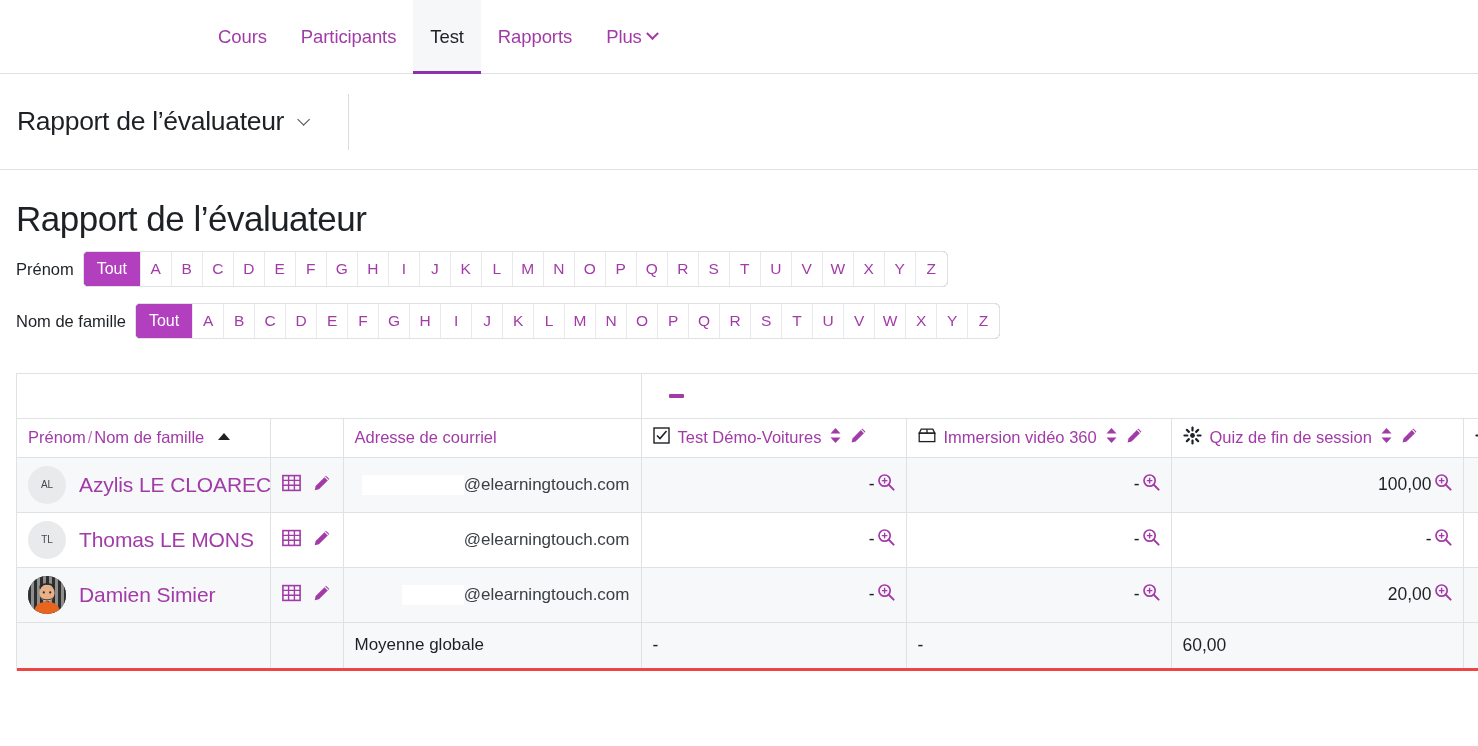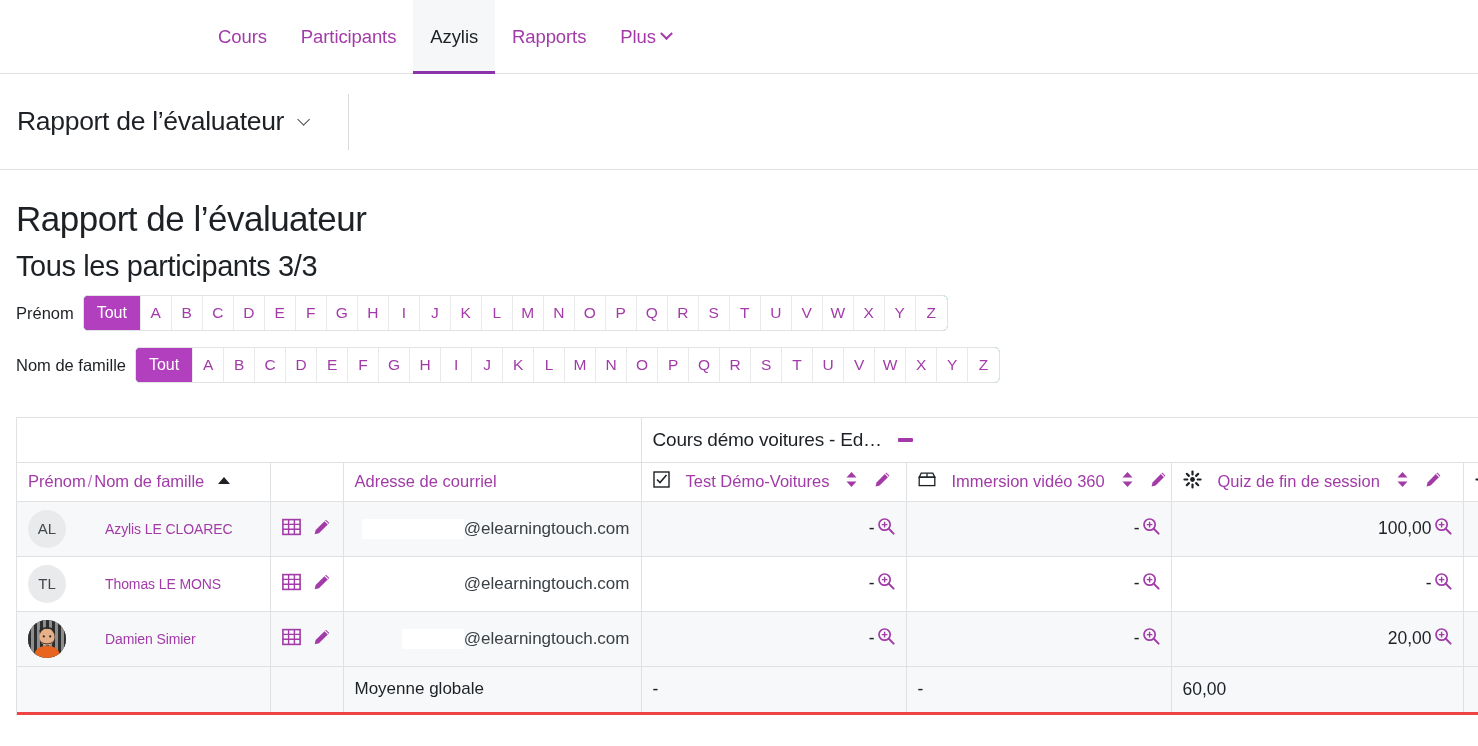--- a/index.html
+++ b/index.html
@@ -208,21 +208,21 @@
     border-left: 6px solid transparent;
     border-right: 6px solid transparent;
     border-bottom: 7px solid #1d2125;
     margin-left: 9px;
     vertical-align: 3px;
     cursor: pointer;
   }
   .act-head {
     display: flex;
     align-items: center;
-    gap: 16px;
+    gap: 8px;
     font-size: 16.5px;
     color: #a23ba8;
     white-space: nowrap;
   }
   .act-head .lbl { cursor: pointer; }
 
   tr.student-row td { height: 55px; }
   tr.r-odd td  { background: #f7f8f9; }
   tr.r-even td { background: #ffffff; }
 
@@ -231,33 +231,32 @@
     align-items: center;
     gap: 13px;
   }
   .avatar {
     width: 38px; height: 38px;
     border-radius: 50%;
     background: #e8eaec;
     display: flex;
     align-items: center;
     justify-content: center;
-    font-size: 15px;
+    font-size: 10px;
     color: #43484d;
     flex: 0 0 38px;
     overflow: hidden;
   }
   .avatar.photo { background: #3a3a3a; padding: 0; }
   .student-name {
-    font-size: 14px;
+    font-size: 21px;
     color: #a23ba8;
     cursor: pointer;
     white-space: nowrap;
     letter-spacing: -0.1px;
-    margin-left: 26px;
   }
 
   .rowicons { display: flex; align-items: center; gap: 12px; }
 
   .mailcell {
     font-size: 17px;
     color: #3b4045;
     text-align: right;
     display: flex;
     justify-content: flex-end;
@@ -300,41 +299,40 @@
 <body>
 
 <div class="navbar">
   <div class="nav-tab">
     <span>Cours</span>
   </div>
   <div class="nav-tab">
     <span>Participants</span>
   </div>
   <div class="nav-tab active">
-    <span>Azylis</span>
+    <span>Test</span>
   </div>
   <div class="nav-tab">
     <span>Rapports</span>
   </div>
   <div class="nav-tab">
     <span>Plus</span>
     <span class="nav-caret"></span>
   </div>
 </div>
 
 <div class="crumbbar">
   <span class="crumb-title">Rapport de l’évaluateur</span>
   <span class="crumb-caret"></span>
   <span class="crumb-sep"></span>
 </div>
 
 <div class="page">
 
   <h1 class="page-title">Rapport de l’évaluateur</h1>
-  <h2 class="page-sub">Tous les participants 3/3</h2>
 
   <div class="filter-row">
     <span class="filter-label">Prénom</span>
     <div class="alpha">
       <div class="alpha-item active">Tout</div>
       <div id="fn-letters" style="display:contents"><div class="alpha-item">A</div><div class="alpha-item">B</div><div class="alpha-item">C</div><div class="alpha-item">D</div><div class="alpha-item">E</div><div class="alpha-item">F</div><div class="alpha-item">G</div><div class="alpha-item">H</div><div class="alpha-item">I</div><div class="alpha-item">J</div><div class="alpha-item">K</div><div class="alpha-item">L</div><div class="alpha-item">M</div><div class="alpha-item">N</div><div class="alpha-item">O</div><div class="alpha-item">P</div><div class="alpha-item">Q</div><div class="alpha-item">R</div><div class="alpha-item">S</div><div class="alpha-item">T</div><div class="alpha-item">U</div><div class="alpha-item">V</div><div class="alpha-item">W</div><div class="alpha-item">X</div><div class="alpha-item">Y</div><div class="alpha-item">Z</div></div>
     </div>
   </div>
 
   <div class="filter-row second">
@@ -355,21 +353,20 @@
           <col class="c-grade">
           <col class="c-grade3">
           <col class="c-grade4">
       </colgroup>
 
       <tbody>
           <tr class="course-row">
         <td colspan="3"></td>
         <td colspan="4">
           <div class="course-name">
-            <span>Cours démo voitures - Ed…</span>
             <span class="collapse-dash"></span>
           </div>
         </td>
       </tr>
 
       <tr class="head-row">
         <td>
           <span class="hdr-link">Prénom</span><span class="hdr-slash">/</span><span class="hdr-link">Nom de famille</span>
           <span class="sort-up"></span>
         </td>

